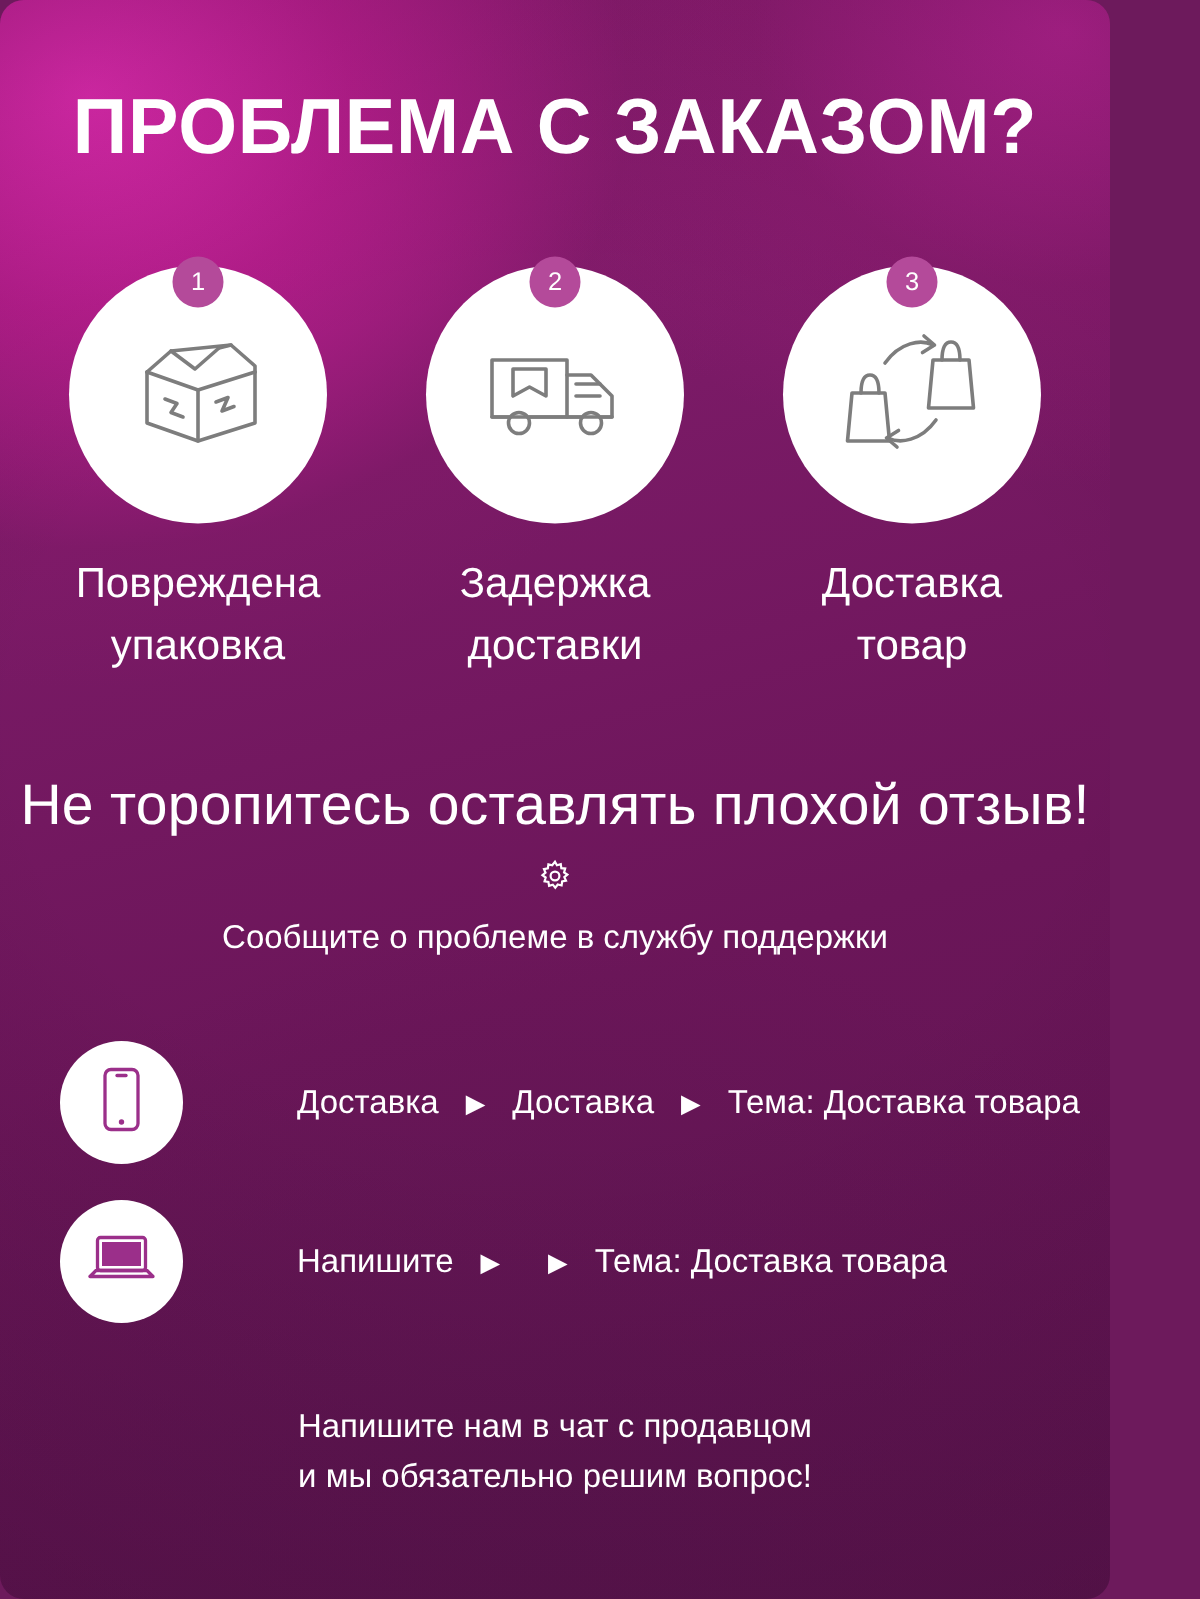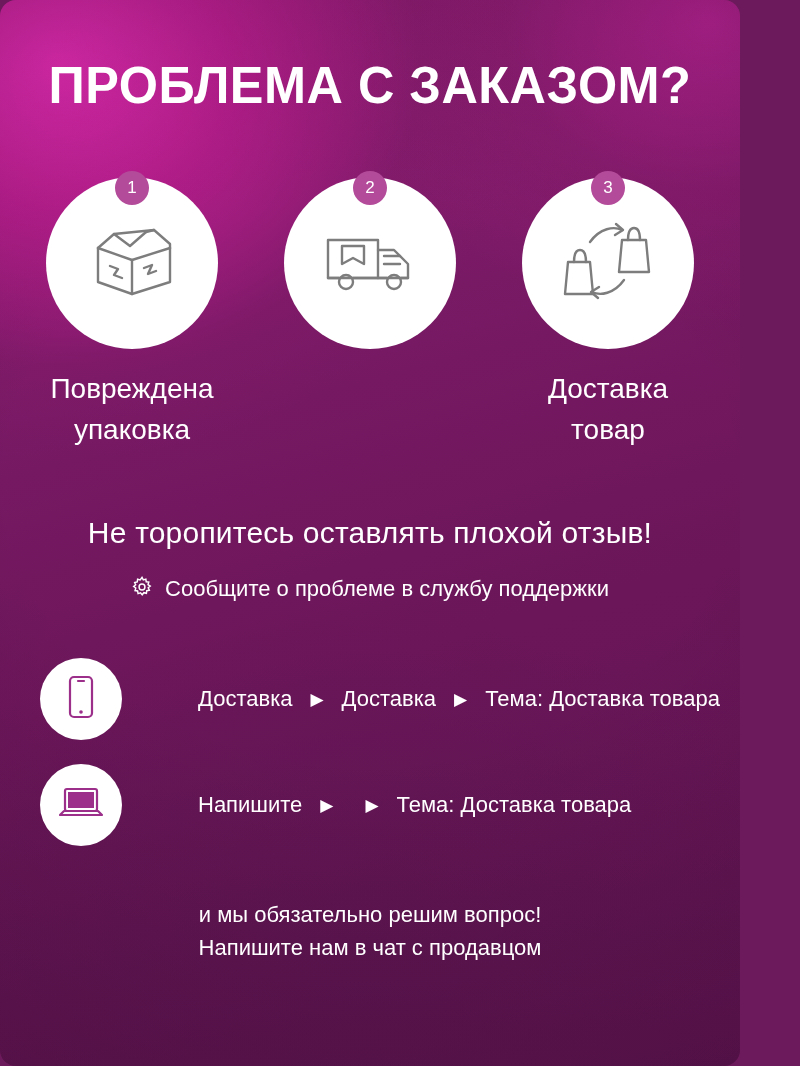--- a/index.html
+++ b/index.html
@@ -105,30 +105,31 @@
   }
 
   
   .cta {
     margin-top: 66px;
     text-align: center;
   }
 
   .cta-main {
     color: #ffffff;
-    font-size: 30px;
+    font-size: 38px;
     letter-spacing: 0.2px;
   }
 
   .cta-sub-row {
-    margin-top: 26px;
+    margin-top: 14px;
     display: flex;
     align-items: center;
     justify-content: center;
     gap: 12px;
+    flex-direction: column;
   }
 
   .cta-sub {
     color: #ffffff;
     font-size: 22px;
   }
 
   .gear-icon { display: block; }
 
   
@@ -221,20 +222,22 @@
                 <path d="M58 26 L74 26 L88 40 L88 54 L58 54"></path>
                 <circle cx="26" cy="58" r="7"></circle>
                 <circle cx="74" cy="58" r="7"></circle>
                 <path d="M8 54 L19 54 M33 54 L67 54 M81 54 L88 54"></path>
                 <path d="M22 22 L44 22 L44 40 L33 34 L22 40 Z"></path>
                 <path d="M64 32 L80 32 M64 40 L80 40"></path>
               </svg>
             </span>
           </div>
         </div>
+        <div class="reason-label">Задержка
+доставки</div>
       </div>
 
       <div class="reason">
         <div class="circle-wrap">
           <div class="badge">3</div>
           <div class="circle">
             <span>
               <svg width="96" height="82" viewBox="0 0 96 82" fill="none" stroke="#7d7d7d" stroke-width="2.4" stroke-linejoin="round" stroke-linecap="round">
                 <path d="M8 42 L30 42 L33 74 L5 74 Z"></path>
                 <path d="M14 42 C14 34 16 30 20 30 C24 30 26 34 26 42"></path>
@@ -302,18 +305,18 @@
           <span class="step">Напишите</span>
           <span class="arrow-sep">▶</span>
           <span class="arrow-sep">▶</span>
           <span class="step">Тема: Доставка товара</span>
         </div>
       </div>
 
     </div>
 
     <div class="footer">
+      <div>Напишите нам в чат с продавцом</div>
       <div>и мы обязательно решим вопрос!</div>
-      <div>Напишите нам в чат с продавцом</div>
     </div>
 
   </div>
 </div>
 
 </body></html>

